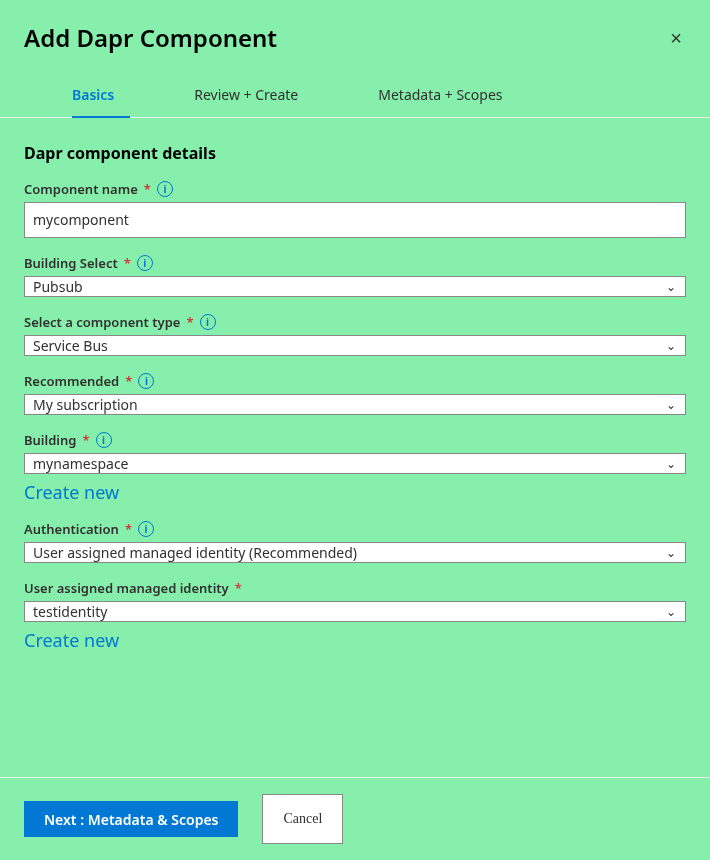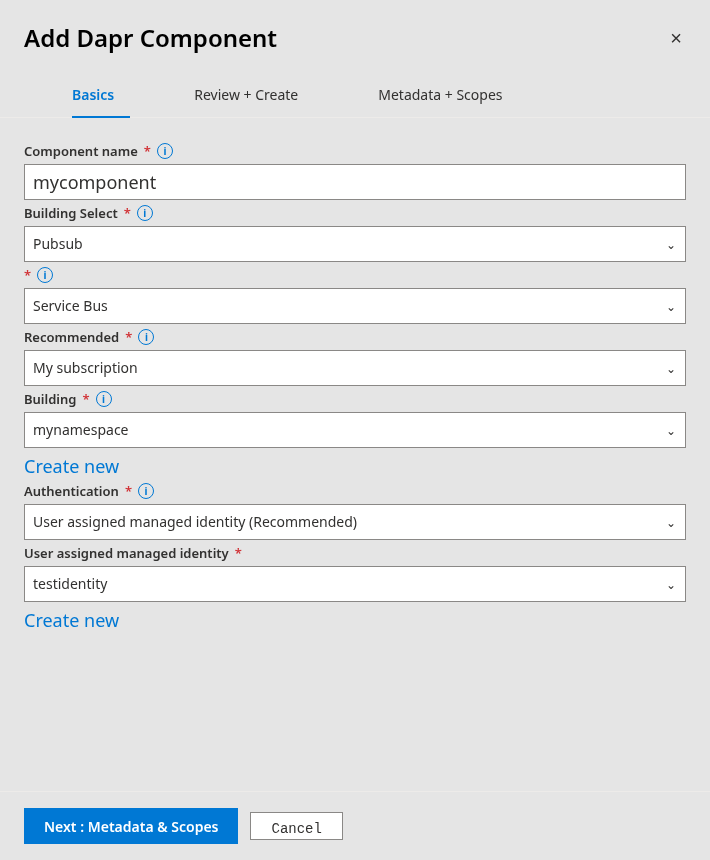--- a/index.html
+++ b/index.html
@@ -7,21 +7,21 @@
       font-family: 'Segoe UI', system-ui, -apple-system, sans-serif;
       font-size: 14px;
       color: #323130;
       background: #fff;
       width: 710px;
       min-height: 860px;
     }
     .dialog {
       width: 710px;
       min-height: 860px;
-      background: #e5e5e5;
+      background: #86efac;
       padding: 0;
       display: flex;
       flex-direction: column;
     }
     .dialog-header {
       padding: 24px 24px 0 24px;
       display: flex;
       justify-content: space-between;
       align-items: flex-start;
     }
@@ -71,21 +71,21 @@
       padding: 24px 24px 0 24px;
       flex: 1;
     }
     .section-title {
       font-size: 16px;
       font-weight: 700;
       color: #000;
       margin-bottom: 16px;
     }
     .field {
-      margin-bottom: 4px;
+      margin-bottom: 16px;
     }
     .field-label {
       font-size: 13px;
       font-weight: 600;
       color: #323130;
       margin-bottom: 4px;
       display: flex;
       align-items: center;
       gap: 6px;
     }
@@ -105,32 +105,32 @@
       font-size: 10px;
       font-weight: 700;
       cursor: pointer;
       line-height: 1;
     }
     .text-input {
       width: 100%;
       height: 36px;
       border: 1px solid #8a8886;
       padding: 12px 8px;
-      font-size: 18px;
+      font-size: 14px;
       color: #323130;
       outline: none;
       font-family: inherit;
     }
     .select-wrapper {
       position: relative;
       width: 100%;
     }
     .select-field {
       width: 100%;
-      height: 36px;
+      height: 21px;
       border: 1px solid #8a8886;
       padding: 0 51px 0 8px;
       font-size: 14px;
       color: #323130;
       background: #fff;
       appearance: none;
       -webkit-appearance: none;
       cursor: pointer;
       outline: none;
       font-family: inherit;
@@ -153,43 +153,43 @@
       display: inline-block;
     }
     .divider {
       height: 1px;
       background: #edebe9;
       margin: 16px 0 0 0;
     }
     .footer {
       padding: 16px 24px;
       display: flex;
-      gap: 12px;
+      gap: 24px;
       align-items: center;
     }
     .btn-primary {
       background: #0078d4;
       color: #fff;
       border: none;
       padding: 8px 20px;
       font-size: 14px;
       font-weight: 600;
       cursor: pointer;
       font-family: inherit;
       height: 36px;
     }
     .btn-secondary {
       background: #fff;
       color: #323130;
       border: 1px solid #8a8886;
       padding: 8px 20px;
       font-size: 14px;
       cursor: pointer;
-      font-family: Liberation Mono, monospace;
-      height: 28px;
+      font-family: Liberation Serif, serif;
+      height: 50px;
     }
   </style>
 </head>
 <body>
 
 <div class="dialog">
 
   <div class="dialog-header">
     <div>
       <div class="dialog-title">Add Dapr Component</div>
@@ -203,20 +203,21 @@
     </div>
     <div class="tab">
       <span>Review + Create</span>
     </div>
     <div class="tab">
       <span>Metadata + Scopes</span>
     </div>
   </div>
 
   <div class="content">
+    <div class="section-title">Dapr component details</div>
 
     <div class="field">
       <div class="field-label">
         <span>Component name</span>
         <span class="required">*</span>
         <span class="info-icon">i</span>
       </div>
       <input type="text" class="text-input" value="mycomponent" style="">
     </div>
 
@@ -232,20 +233,21 @@
           <option>State</option>
           <option>Bindings</option>
           <option>Secrets</option>
         </select>
         <span class="chevron-icon">⌄</span>
       </div>
     </div>
 
     <div class="field">
       <div class="field-label">
+        <span>Select a component type</span>
         <span class="required">*</span>
         <span class="info-icon">i</span>
       </div>
       <div class="select-wrapper">
         <select class="select-field">
           <option>Service Bus</option>
           <option>Redis</option>
           <option>Kafka</option>
           <option>RabbitMQ</option>
         </select>

